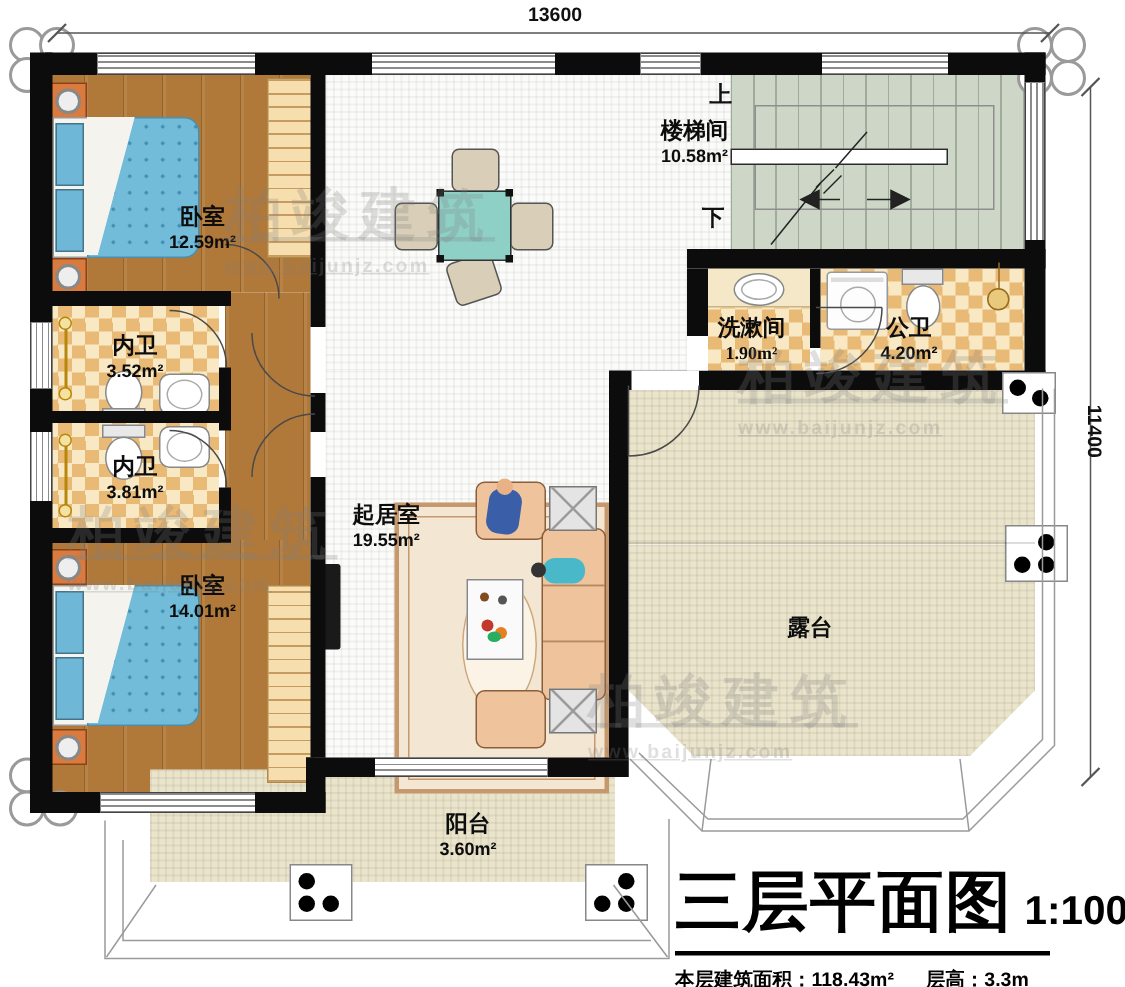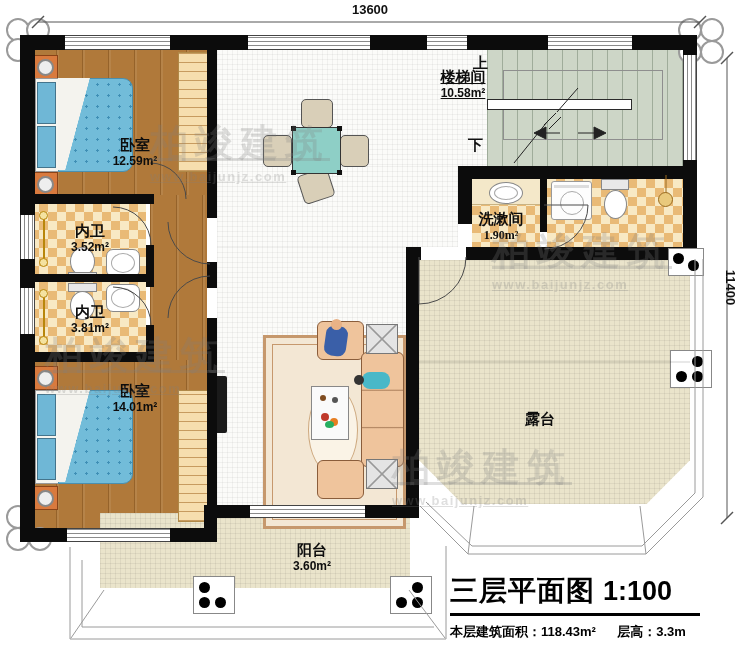--- a/index.html
+++ b/index.html
@@ -45,21 +45,21 @@
   .colbox{position:absolute;background:#fff;border:1px solid #888;z-index:15;}
   .dot{position:absolute;width:11px;height:11px;border-radius:50%;background:#000;}
   .rail{position:absolute;width:2px;background:#b8860b;z-index:6;}
   .rail-dot{position:absolute;width:7px;height:7px;border:1.5px solid #b8860b;border-radius:50%;background:#f4e2a0;z-index:6;}
   .wm{position:absolute;z-index:40;color:rgba(128,128,128,.25);pointer-events:none;text-align:left;text-decoration:underline;}
   .wm-name{font-size:38px;font-weight:bold;letter-spacing:7px;white-space:nowrap;}
   .wm-url{font-size:13px;font-weight:bold;letter-spacing:1.5px;white-space:nowrap;}
   .dim{position:absolute;font-weight:bold;font-size:13px;color:#111;z-index:30;text-align:center;}
   #titleblock{position:absolute;left:450px;top:572px;width:250px;z-index:35;color:#000;}
   #titleblock .row1{white-space:nowrap;}
-  #titleblock .big{font-size:28px;font-weight:bold;letter-spacing:1px;}
+  #titleblock .big{font-size:44px;font-weight:bold;letter-spacing:1px;}
   #titleblock .scale{font-size:27px;font-weight:bold;margin-left:8px;}
   #titleblock .uline{height:3px;background:#000;margin-top:3px;}
   #titleblock .info{margin-top:7px;font-size:13px;font-weight:bold;white-space:nowrap;}
   .updown{position:absolute;font-size:15px;font-weight:bold;color:#111;z-index:30;}
   .mattress{position:absolute;border:1px solid #4a8fae;border-radius:0 10px 10px 0;background-color:#72bcd9;
     background-image:radial-gradient(#3f8fb5 1.2px,rgba(0,0,0,0) 1.4px);background-size:11px 11px;z-index:5;}
   .sheet{position:absolute;z-index:6;background:linear-gradient(105deg,#f4f3ee 52%,rgba(0,0,0,0) 53%);}
   .headboard{position:absolute;background:#f5f5f0;border:1px solid #999;z-index:5;}
   .pillow{position:absolute;background:#6fb7d6;border:1px solid #44748c;z-index:6;}
 </style>
@@ -281,39 +281,47 @@
       <line x1="546" y1="133" x2="560" y2="133"></line>
       <line x1="578" y1="133" x2="594" y2="133"></line>
     </g>
     <line x1="666" y1="175" x2="666" y2="193" stroke="#9a6b1f"></line>
   </svg>
 
   <div class="lbl" style="left:95px;top:136px;width:80px;">
     <span class="nm">卧室</span>
     <span class="ar">12.59m²</span>
   </div>
-  <div class="lbl" style="left:427px;top:68px;width:72px;text-decoration:underline;">
+  <div class="lbl" style="left:427px;top:79px;width:72px;">
     <span class="nm">楼梯间</span>
     <span class="ar">10.58m²</span>
   </div>
   <div class="lbl" style="left:60px;top:222px;width:60px;">
     <span class="nm">内卫</span>
     <span class="ar">3.52m²</span>
   </div>
   <div class="lbl" style="left:60px;top:303px;width:60px;">
     <span class="nm">内卫</span>
     <span class="ar">3.81m²</span>
   </div>
   <div class="lbl" style="left:95px;top:382px;width:80px;">
     <span class="nm">卧室</span>
     <span class="ar">14.01m²</span>
   </div>
+  <div class="lbl" style="left:215px;top:335px;width:85px;">
+    <span class="nm">起居室</span>
+    <span class="ar">19.55m²</span>
+  </div>
   <div class="lbl" style="left:465px;top:210px;width:72px;font-family:Liberation Serif, serif;">
     <span class="nm">洗漱间</span>
     <span class="ar">1.90m²</span>
+  </div>
+  <div class="lbl" style="left:574px;top:210px;width:64px;">
+    <span class="nm">公卫</span>
+    <span class="ar">4.20m²</span>
   </div>
   <div class="lbl" style="left:505px;top:410px;width:70px;">
     <span class="nm">露台</span>
   </div>
   <div class="lbl" style="left:277px;top:541px;width:70px;">
     <span class="nm">阳台</span>
     <span class="ar">3.60m²</span>
   </div>
 
   <div class="updown" style="left:473px;top:54px;">上</div>

